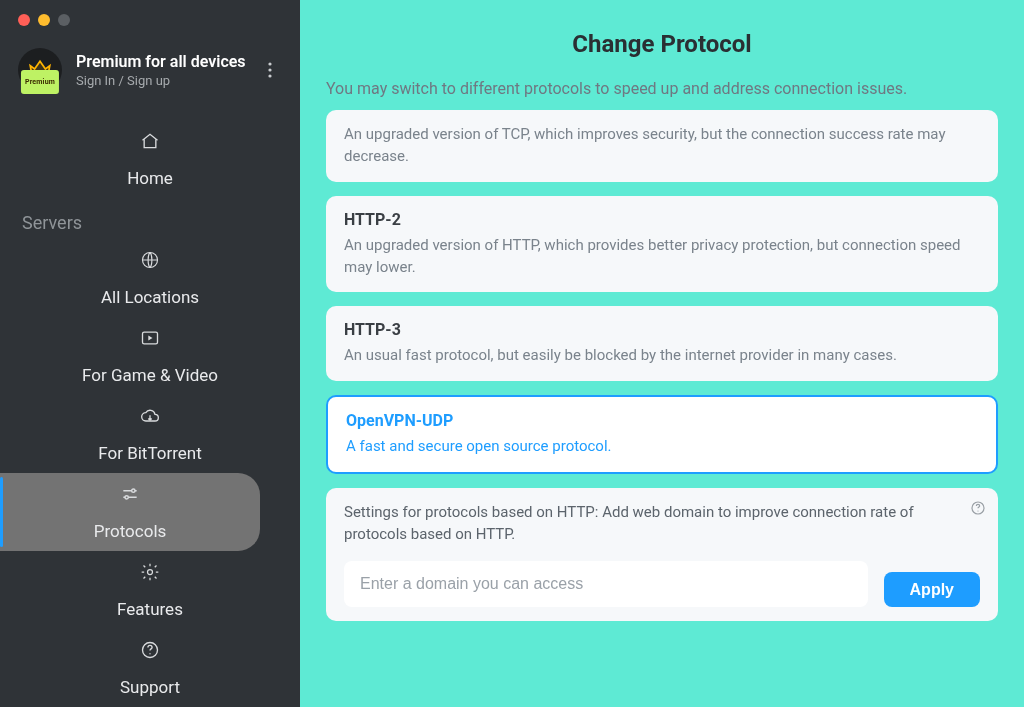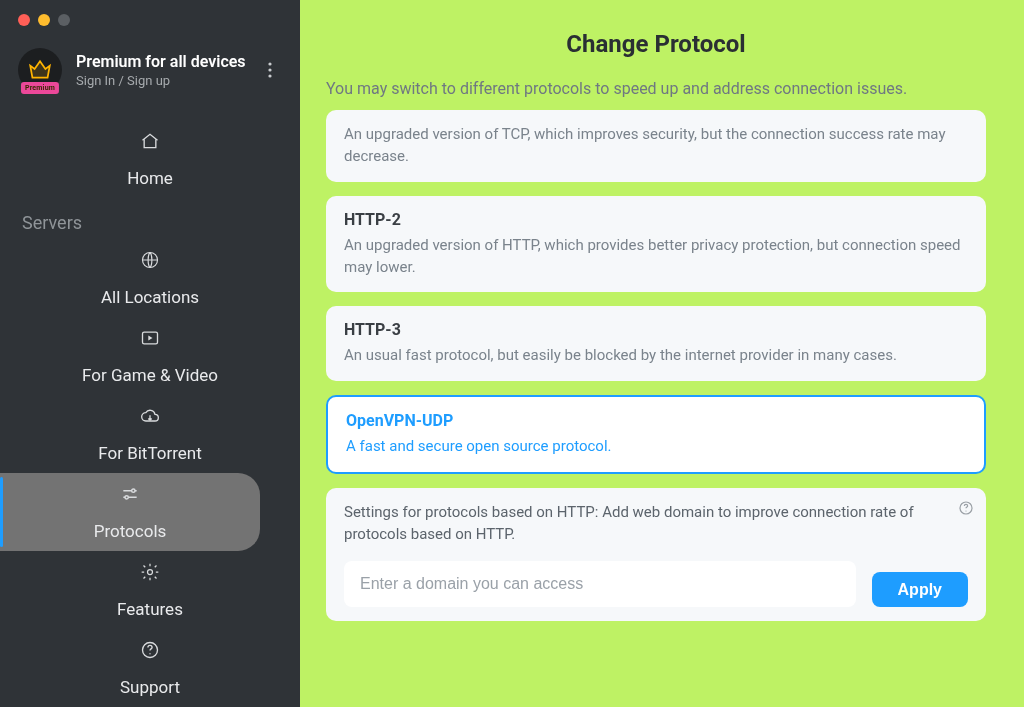--- a/index.html
+++ b/index.html
@@ -7,32 +7,32 @@
   .app { display: flex; width: 100%; height: 100%; }
   .sidebar { width: 300px; background: #2f3337; color: #d9dbdd; display: flex; flex-direction: column; position: relative; }
   .traffic-lights { display: flex; gap: 8px; padding: 14px 0 0 18px; }
   .tl { width: 12px; height: 12px; border-radius: 50%; }
   .tl-red { background: #ff5f57; }
   .tl-yellow { background: #febc2e; }
   .tl-green { background: #5b5f63; } 
   .account { display: flex; align-items: center; padding: 22px 16px 10px 18px; }
   .crown-badge { position: relative; width: 44px; height: 44px; border-radius: 50%; background: #1c1e20; display: flex; align-items: center; justify-content: center; margin-right: 14px; flex-shrink: 0; }
   .crown-badge svg { width: 26px; height: 26px; }
-  .premium-pill { position: absolute; bottom: -2px; left: 50%; transform: translateX(-50%); background: #ec4899; color: #3a2a00; font-size: 7px; font-weight: 700; padding: 2px 4px; border-radius: 3px; letter-spacing: 0.2px; }
+  .premium-pill { position: absolute; bottom: -2px; left: 50%; transform: translateX(-50%); background: #bef264; color: #3a2a00; font-size: 7px; font-weight: 700; padding: 8px 4px; border-radius: 3px; letter-spacing: 0.2px; }
   .acct-text .line1 { color: #fff; font-weight: 600; font-size: 16px; }
   .acct-text .line2 { color: #a6aaad; font-size: 13px; margin-top: 2px; }
   .dots-btn { margin-left: auto; width: 28px; height: 28px; display: flex; align-items: center; justify-content: center; color: #c9cccf; cursor: pointer; }
   .nav { margin-top: 18px; display: flex; flex-direction: column; }
   .section-label { color: #8f9498; font-size: 18px; padding: 6px 22px; margin-top: 8px; }
   .nav-item { display: flex; align-items: center; gap: 16px; padding: 10px 22px; font-size: 17px; color: #e9eaec; cursor: pointer; position: relative; border-radius: 0; flex-direction: column; }
   .nav-item .ico { width: 22px; height: 22px; display: flex; align-items: center; justify-content: center; color: #d9dbdd; }
   .nav-item.active { background: #737373; border-radius: 0 22px 22px 0; margin-right: 40px; }
   .nav-item.active::before { content: ""; position: absolute; left: 0; top: 4px; bottom: 4px; width: 3px; background: #1e9dff; border-radius: 2px; }
   .quit-area { margin-top: auto; padding-bottom: 20px; }
-  .main { flex: 1; background: #bef264; padding: 30px 38px 16px 26px; overflow-y: auto; }
+  .main { flex: 1; background: #5eead4; padding: 30px 26px 16px 26px; overflow-y: auto; }
   .main h1 { text-align: center; font-size: 24px; font-weight: 700; color: #2a2f33; margin-bottom: 20px; }
   .subtitle { color: #6f7882; font-size: 16px; margin-bottom: 10px; line-height: 1.4; }
   .card { background: #f6f8fa; border-radius: 10px; padding: 14px 18px; margin-top: 14px; }
   .card .c-title { font-weight: 700; font-size: 16px; color: #3a3f44; margin-bottom: 6px; }
   .card .c-desc { color: #7a838c; font-size: 15px; line-height: 1.45; }
   .card.truncated-top { margin-top: 6px; }
   .card.selected { border: 2px solid #1e9dff; background: #fff; }
   .card.selected .c-title { color: #1e9dff; }
   .card.selected .c-desc { color: #1e9dff; }
   .domain-card { position: relative; }

